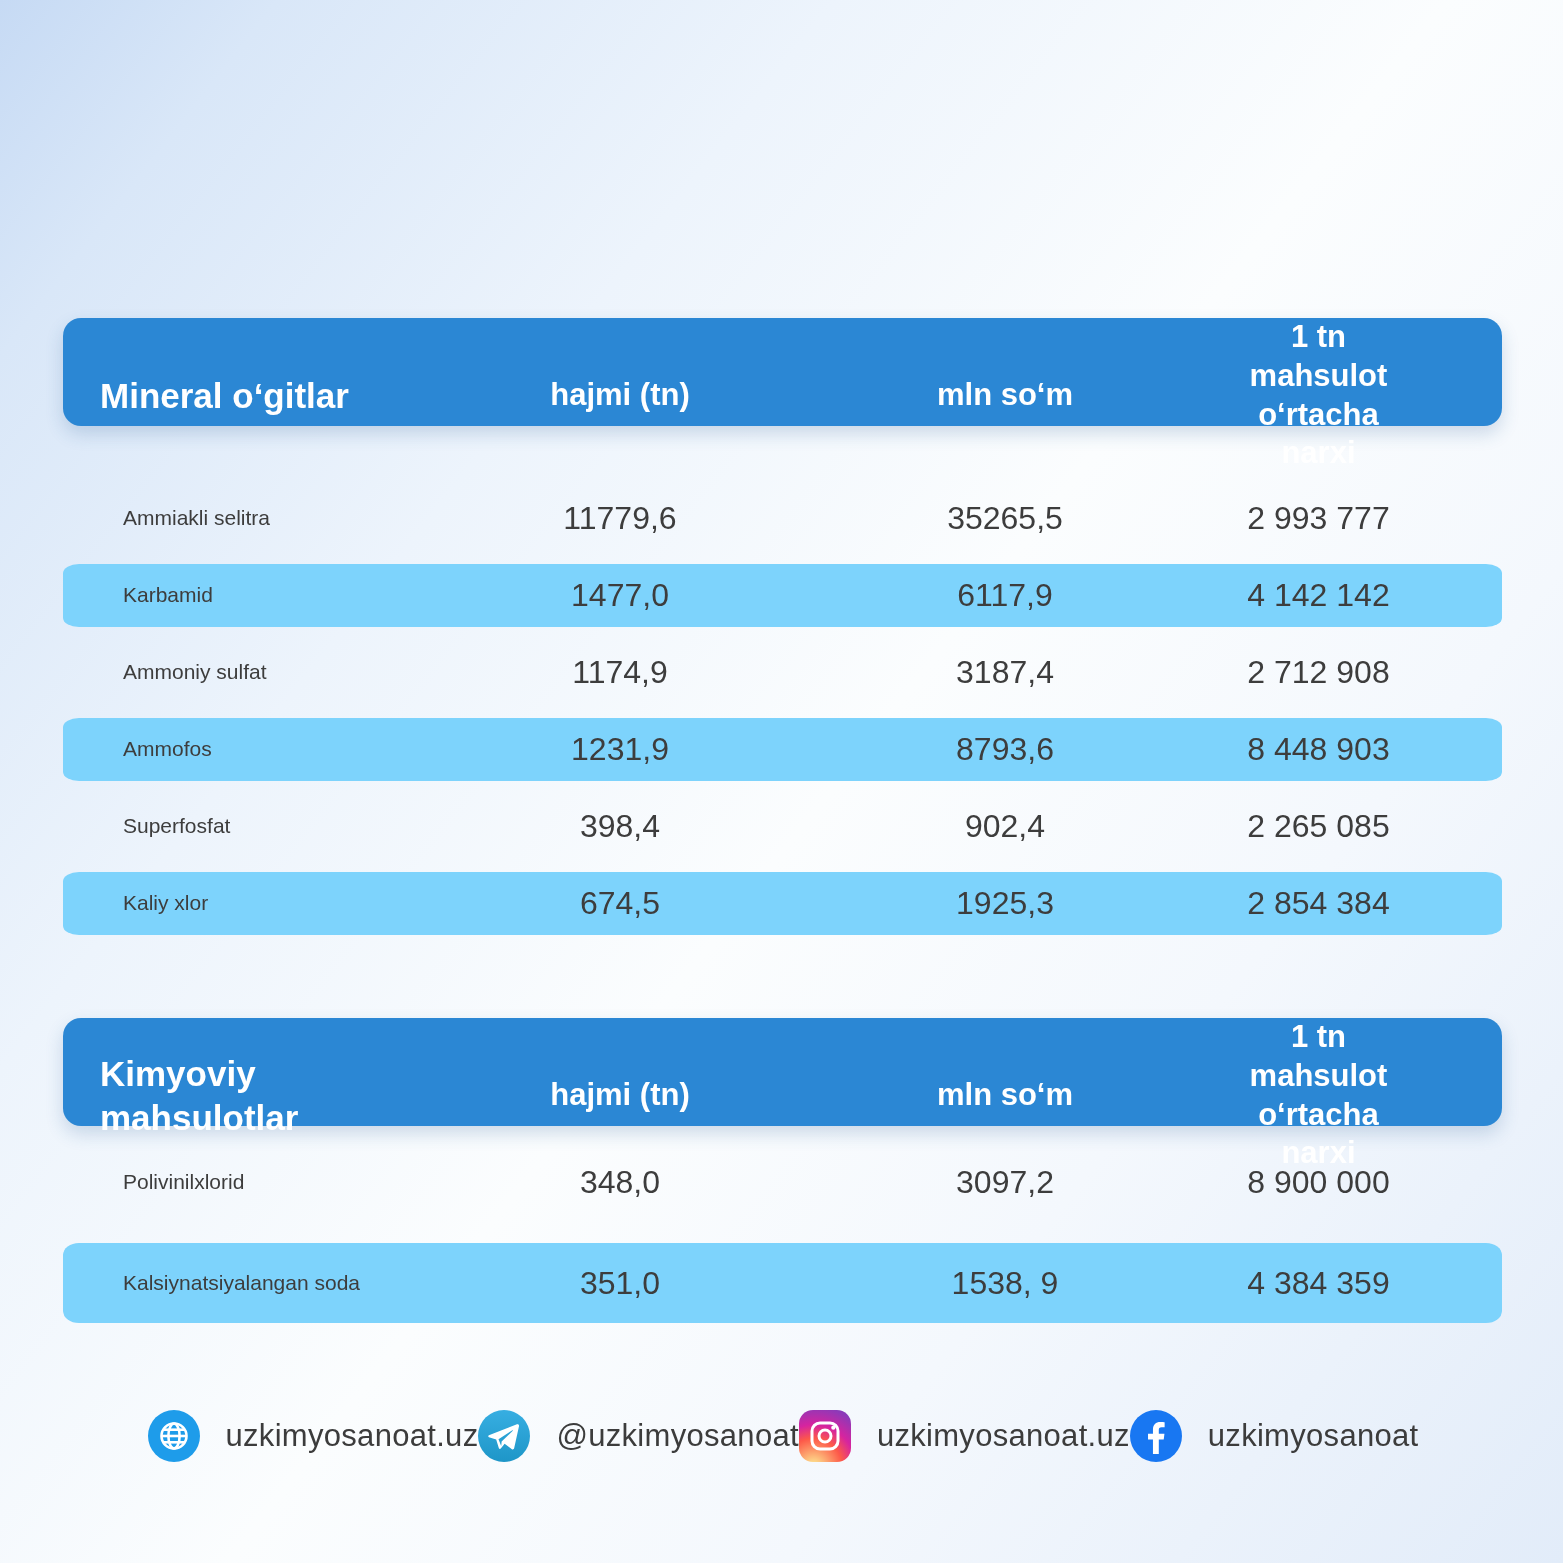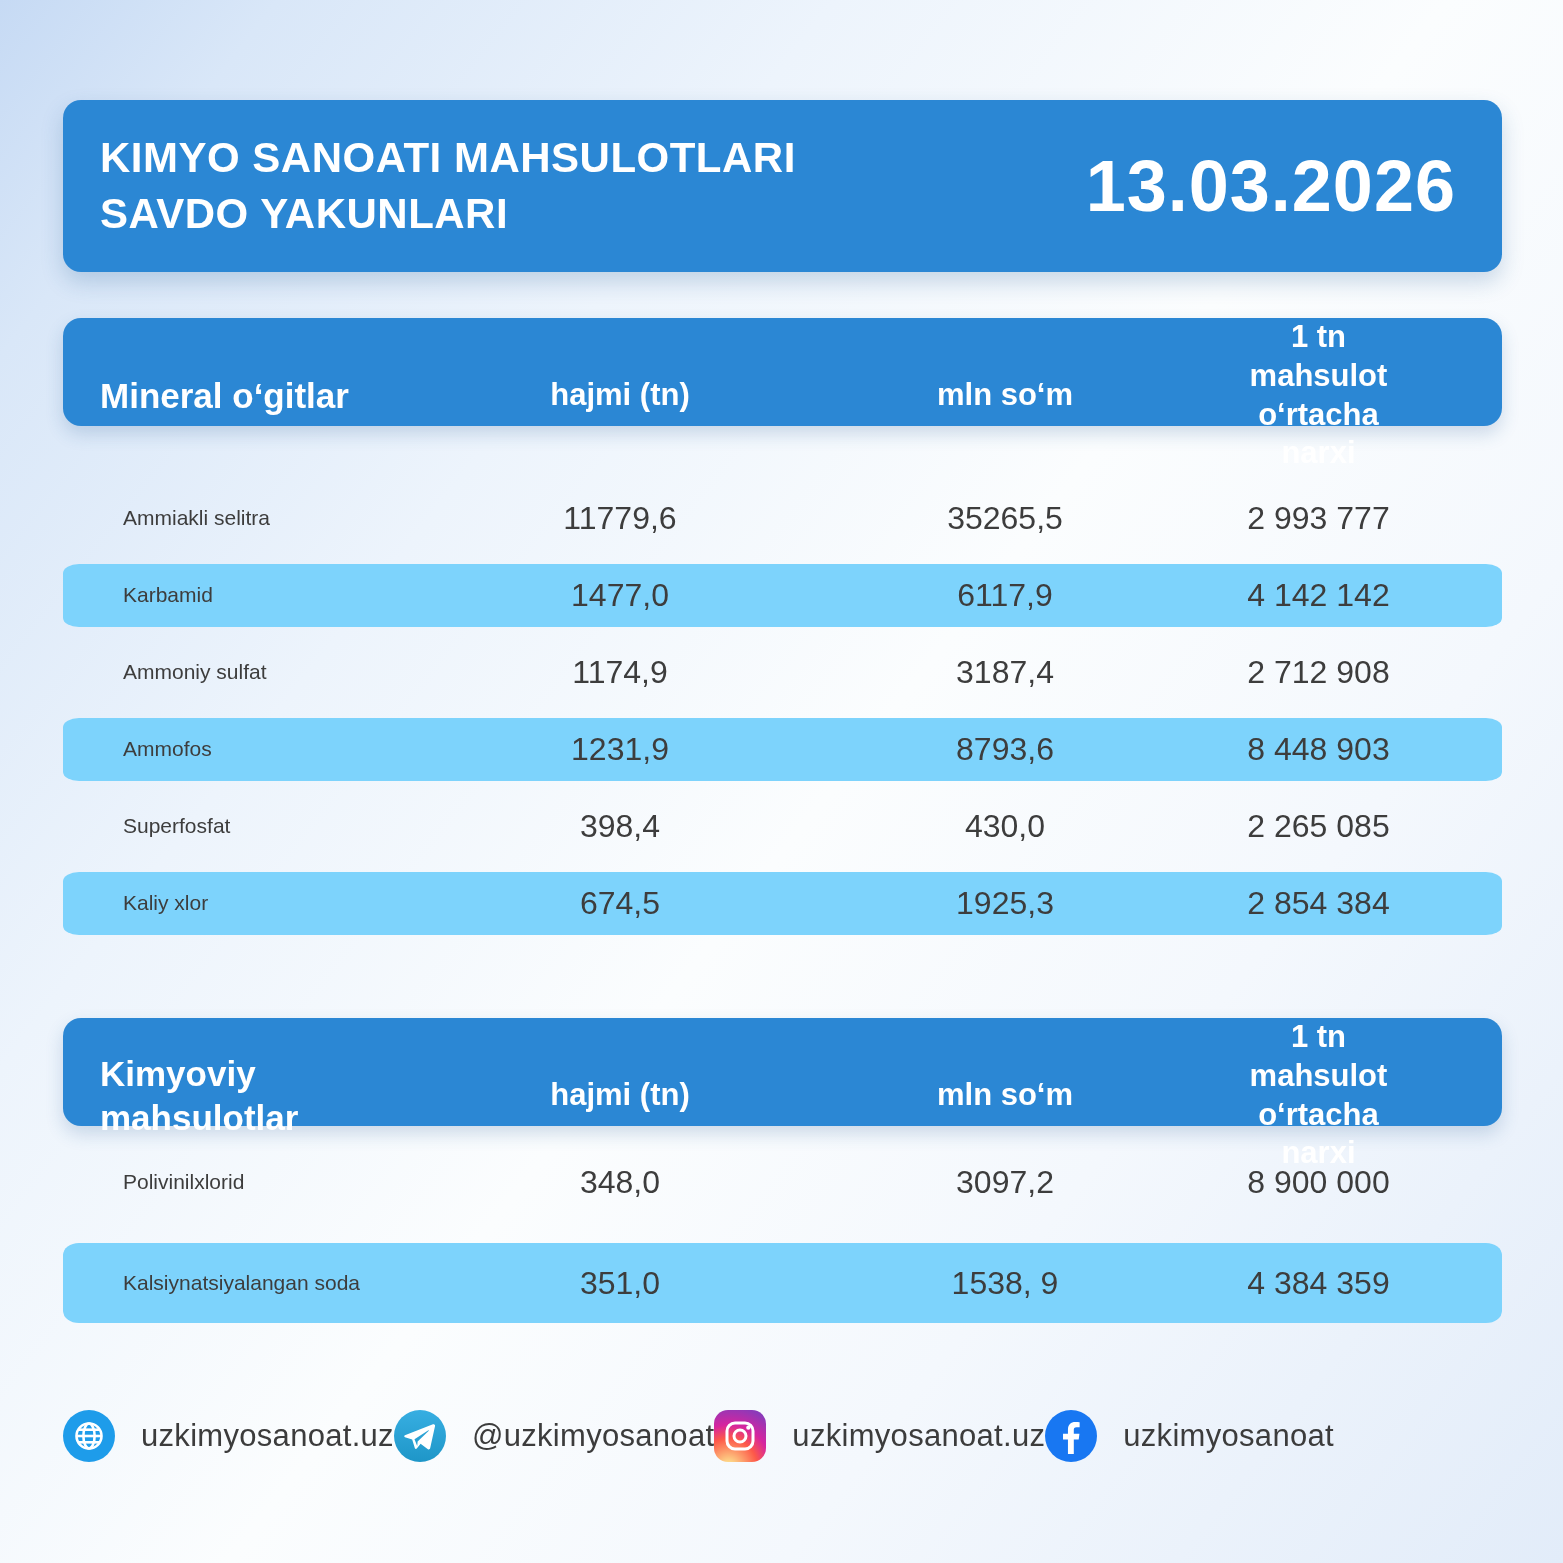--- a/index.html
+++ b/index.html
@@ -55,43 +55,36 @@
     border-top:7px solid transparent; border-bottom:7px solid transparent;
   }
   .row.tall { height:88px; margin-top:18px; border-top:4px solid transparent; border-bottom:4px solid transparent; }
   .cell-name { padding-left:60px; font-size:21px; line-height:1.18; max-width:392px; }
   .cell-num  { text-align:center; }
   .cell-num.c-narx { padding-right:90px; }
 
   
   .footer {
     position:absolute; left:63px; top:1410px; width:1440px;
-    display:flex; align-items:center; justify-content:flex-start;
+    display:flex; align-items:center; justify-content:center;
   }
   .social { display:flex; align-items:center; gap:26px; cursor:pointer; }
   .social-label { font-size:31px; color:#3c3c3c; letter-spacing:.3px; }
   .icon-wrap { width:52px; height:52px; flex:0 0 52px; }
   .icon-wrap svg { display:block; width:52px; height:52px; }
   .ig-bg {
     width:52px; height:52px; border-radius:14px;
     background:radial-gradient(circle at 28% 110%, #fdf497 0%, #fd5949 42%, #d6249f 62%, #8a3ab9 90%);
   }
 </style>
 </head>
 <body>
 
 <div class="page">
 
-  <div class="header-card">
-    <div class="header-title">
-      <div>KIMYO SANOATI MAHSULOTLARI</div>
-      <div>SAVDO YAKUNLARI</div>
-    </div>
-    <div class="header-date">13.03.2026</div>
-  </div>
 
   <div class="table-header t1">
     <div class="th-name">Mineral oʻgitlar</div>
     <div class="th-col">hajmi (tn)</div>
     <div class="th-col">mln soʻm</div>
     <div class="th-col c-narx">1 tn mahsulot oʻrtacha narxi</div>
   </div>
 
   <div class="table-body t1">
     <div class="row">
@@ -114,21 +107,21 @@
     </div>
     <div class="row striped">
       <div class="cell-name">Ammofos</div>
       <div class="cell-num">1231,9</div>
       <div class="cell-num">8793,6</div>
       <div class="cell-num c-narx">8 448 903</div>
     </div>
     <div class="row">
       <div class="cell-name">Superfosfat</div>
       <div class="cell-num">398,4</div>
-      <div class="cell-num">430,0</div>
+      <div class="cell-num">902,4</div>
       <div class="cell-num c-narx">2 265 085</div>
     </div>
     <div class="row striped">
       <div class="cell-name">Kaliy xlor</div>
       <div class="cell-num">674,5</div>
       <div class="cell-num">1925,3</div>
       <div class="cell-num c-narx">2 854 384</div>
     </div>
   </div>
 

